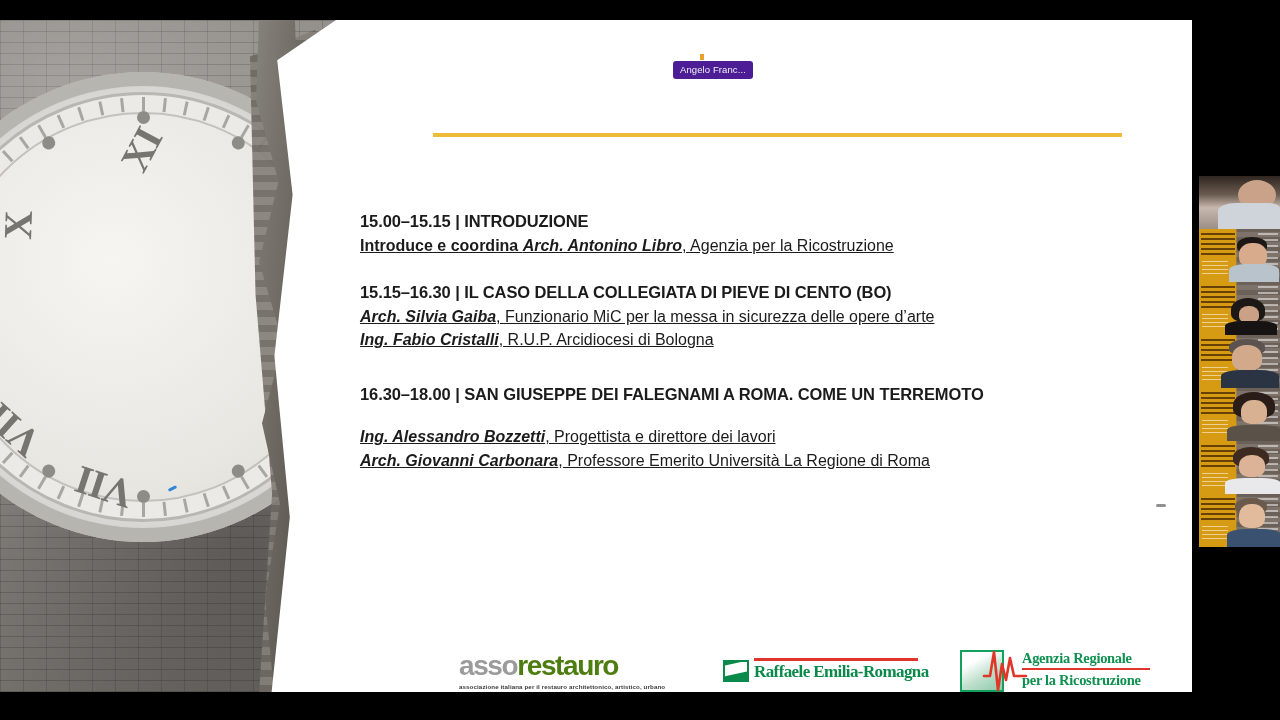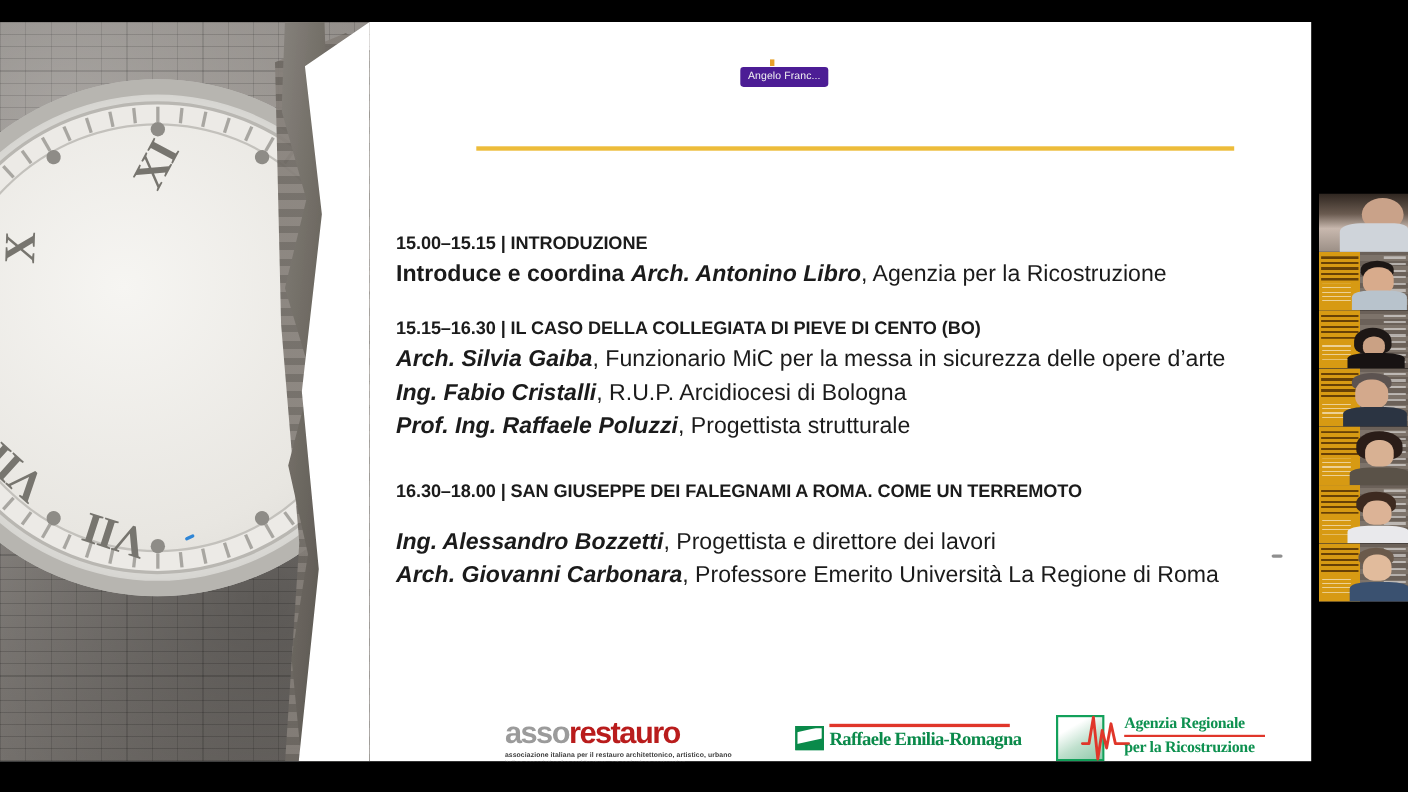--- a/index.html
+++ b/index.html
@@ -149,24 +149,25 @@
   .block { margin-bottom: 14px; }
   .head {
     font-size: 16.5px;
     font-weight: 700;
     color:#1b1b1b;
     letter-spacing: -0.1px;
     line-height: 1.45;
     white-space: nowrap;
   }
   .line {
-    font-size: 21px;
+    font-size: 16px;
     color:#1b1b1b;
     line-height: 1.45;
     white-space: nowrap;
+    text-decoration: underline;
   }
   .line .nm { font-weight:700; font-style:italic; }
   .line .rl { font-weight:400; font-style:normal; }
   .line .rl-b { font-weight:700; font-style:normal; }
   .spacer-sm { height: 10px; }
   .spacer-md { height: 18px; }
 
   #cursor-mark{
     position:absolute; left:1156px; top:484px;
     width:10px; height:3px; background:#8f8f8f; border-radius:2px;
@@ -179,21 +180,21 @@
   .logo { position:absolute; }
 
   
   #logo-asso { left:459px; top:22px; width:240px; }
   #asso-word {
     font-family:"Liberation Sans", sans-serif;
     font-size:28px; font-weight:800; line-height:1;
     letter-spacing:-1.4px;
   }
   #asso-word .a1 { color:#9b9b9b; }
-  #asso-word .a2 { color:#b91c1c; }
+  #asso-word .a2 { color:#4d7c0f; }
   #asso-sub1{
     margin-top:3px; font-size:6.2px; font-weight:700; color:#3a3a3a;
     letter-spacing:.1px; line-height:1.25;
   }
   #asso-sub2{
     font-size:6px; font-weight:400; color:#b9b9b9;
     letter-spacing:.1px; line-height:1.3;
   }
 
   
@@ -395,21 +396,20 @@
         <div class="head">15.00–15.15 | INTRODUZIONE</div>
         <div class="line"><span class="rl-b">Introduce e coordina </span><span class="nm">Arch. Antonino Libro</span><span class="rl">, Agenzia per la Ricostruzione</span></div>
       </div>
 
       <div class="spacer-sm"></div>
 
       <div class="block">
         <div class="head">15.15–16.30 | IL CASO DELLA COLLEGIATA DI PIEVE DI CENTO (BO)</div>
         <div class="line"><span class="nm">Arch. Silvia Gaiba</span><span class="rl">, Funzionario MiC per la messa in sicurezza delle opere d’arte</span></div>
         <div class="line"><span class="nm">Ing. Fabio Cristalli</span><span class="rl">, R.U.P. Arcidiocesi di Bologna</span></div>
-        <div class="line"><span class="nm">Prof. Ing. Raffaele Poluzzi</span><span class="rl">, Progettista strutturale</span></div>
       </div>
 
       <div class="spacer-md"></div>
 
       <div class="block">
         <div class="head">16.30–18.00 | SAN GIUSEPPE DEI FALEGNAMI A ROMA. COME UN TERREMOTO</div>
         <div class="spacer-md"></div>
         <div class="line"><span class="nm">Ing. Alessandro Bozzetti</span><span class="rl">, Progettista e direttore dei lavori</span></div>
         <div class="line"><span class="nm">Arch. Giovanni Carbonara</span><span class="rl">, Professore Emerito Università La Regione di Roma</span></div>
       </div>

